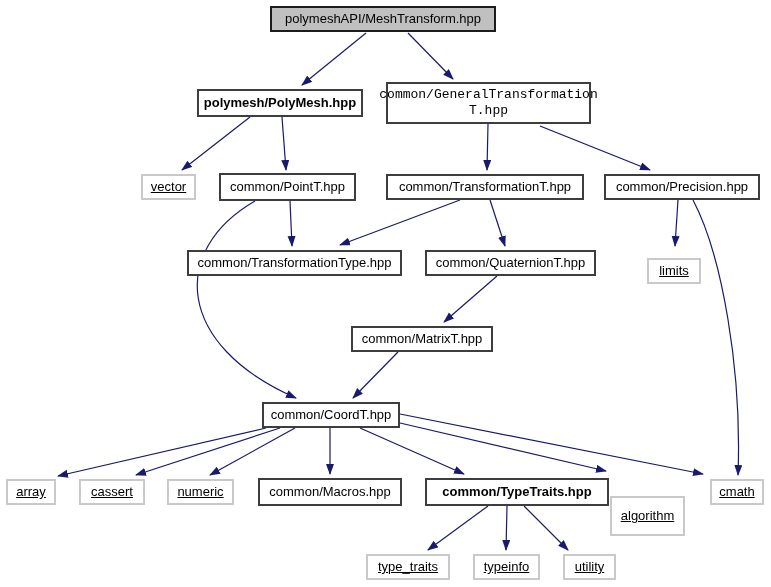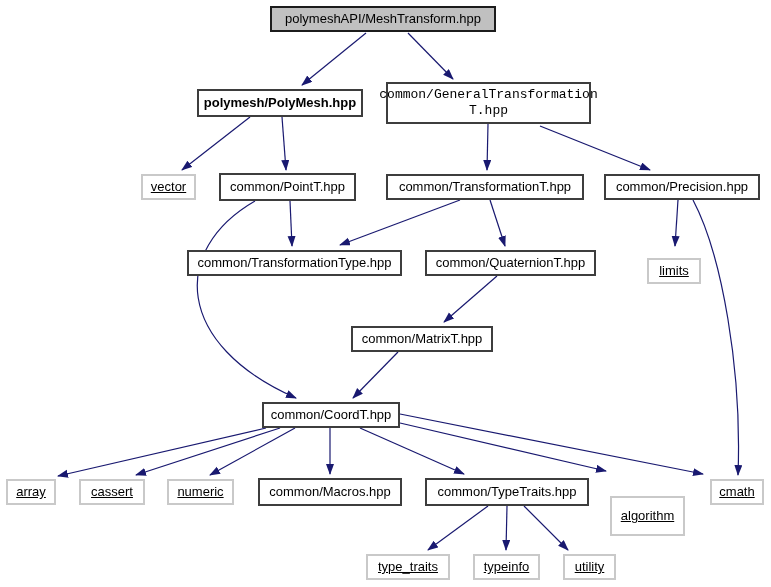--- a/index.html
+++ b/index.html
@@ -78,19 +78,19 @@
     <div class="node internal" style="left: 604px; top: 174px; width: 156px; height: 26px;">common/Precision.hpp</div>
     <div class="node internal" style="left: 187px; top: 250px; width: 215px; height: 26px;">common/TransformationType.hpp</div>
     <div class="node internal" style="left: 425px; top: 250px; width: 171px; height: 26px;">common/QuaternionT.hpp</div>
     <div class="node system" style="left: 647px; top: 250px; width: 54px; height: 26px; margin-top: 8px;">limits</div>
     <div class="node internal" style="left: 351px; top: 326px; width: 142px; height: 26px;">common/MatrixT.hpp</div>
     <div class="node internal" style="left: 262px; top: 402px; width: 138px; height: 26px;">common/CoordT.hpp</div>
     <div class="node system" style="left: 6px; top: 479px; width: 50px; height: 26px;">array</div>
     <div class="node system" style="left: 79px; top: 479px; width: 66px; height: 26px;">cassert</div>
     <div class="node system" style="left: 167px; top: 479px; width: 67px; height: 26px;">numeric</div>
     <div class="node internal" style="left: 258px; top: 478px; width: 144px; height: 28px;">common/Macros.hpp</div>
-    <div class="node internal" style="left: 425px; top: 478px; width: 164px; height: 28px;">common/TypeTraits.hpp</div>
+    <div class="node internal" style="left: 425px; top: 478px; width: 184px; height: 28px; font-weight: bold;">common/TypeTraits.hpp</div>
     <div class="node system" style="left: 610px; top: 496px; width: 75px; height: 40px;">algorithm</div>
     <div class="node system" style="left: 710px; top: 479px; width: 54px; height: 26px; text-align: right;">cmath</div>
     <div class="node system" style="left: 366px; top: 554px; width: 84px; height: 26px;">type_traits</div>
     <div class="node system" style="left: 473px; top: 554px; width: 67px; height: 26px;">typeinfo</div>
     <div class="node system" style="left: 563px; top: 554px; width: 53px; height: 26px;">utility</div>
   </div>
 
 </body></html>

